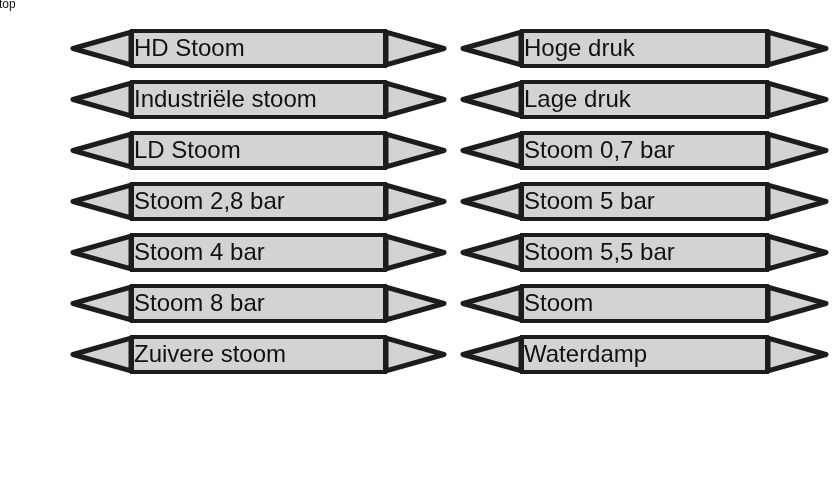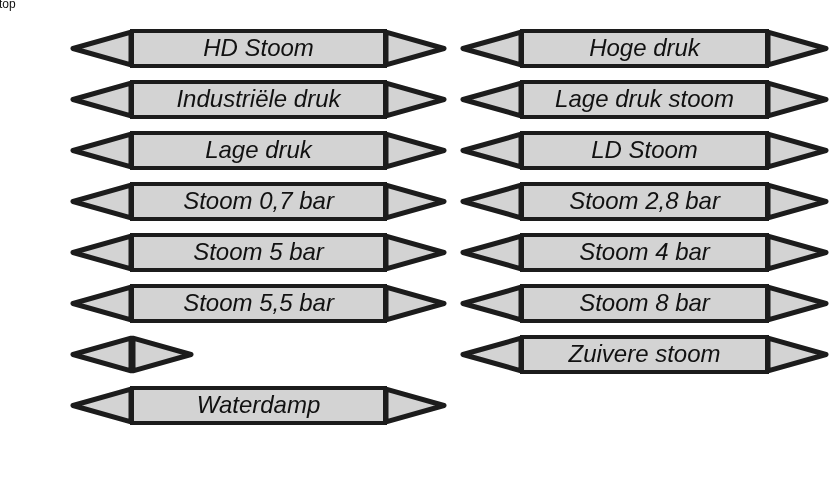--- a/index.html
+++ b/index.html
@@ -41,24 +41,22 @@
     height: 39px;
     display: block;
   }
   .band {
     flex: 1 1 auto;
     margin: 0 -2px;
     background: var(--marker-fill, #d3d3d3);
     border: 4px solid var(--marker-stroke, #1c1c1c);
     display: flex;
     align-items: center;
-    justify-content: center;
     box-sizing: border-box;
     overflow: hidden;
-    font-style: italic;
   }
   .marker-text {
     font-size: 24px;
     line-height: 1;
     color: var(--marker-text, #111111);
     white-space: nowrap;
     padding-bottom: 2px;
   }
   .tip path {
     fill: var(--marker-fill, #d3d3d3);
@@ -98,38 +96,27 @@
     <svg class="tip" viewBox="0 0 66 39" xmlns="http://www.w3.org/2000/svg">
       <path d="M 1 3.2 L 59 19.5 L 1 35.8 Z"></path>
     </svg>
   </div>
 
   <div class="marker">
     <svg class="tip" viewBox="0 0 66 39" xmlns="http://www.w3.org/2000/svg">
       <path d="M 65 3.2 L 7 19.5 L 65 35.8 Z"></path>
     </svg>
     <div class="band">
-      <span class="marker-text">Industriële druk</span>
-    </div>
-    <svg class="tip" viewBox="0 0 66 39" xmlns="http://www.w3.org/2000/svg">
-      <path d="M 1 3.2 L 59 19.5 L 1 35.8 Z"></path>
-    </svg>
-  </div>
-
-  <div class="marker">
-    <svg class="tip" viewBox="0 0 66 39" xmlns="http://www.w3.org/2000/svg">
-      <path d="M 65 3.2 L 7 19.5 L 65 35.8 Z"></path>
-    </svg>
-    <div class="band">
-      <span class="marker-text">Lage druk stoom</span>
-    </div>
-    <svg class="tip" viewBox="0 0 66 39" xmlns="http://www.w3.org/2000/svg">
-      <path d="M 1 3.2 L 59 19.5 L 1 35.8 Z"></path>
-    </svg>
-  </div>
+      <span class="marker-text">Industriële stoom</span>
+    </div>
+    <svg class="tip" viewBox="0 0 66 39" xmlns="http://www.w3.org/2000/svg">
+      <path d="M 1 3.2 L 59 19.5 L 1 35.8 Z"></path>
+    </svg>
+  </div>
+
 
   <div class="marker">
     <svg class="tip" viewBox="0 0 66 39" xmlns="http://www.w3.org/2000/svg">
       <path d="M 65 3.2 L 7 19.5 L 65 35.8 Z"></path>
     </svg>
     <div class="band">
       <span class="marker-text">Lage druk</span>
     </div>
     <svg class="tip" viewBox="0 0 66 39" xmlns="http://www.w3.org/2000/svg">
       <path d="M 1 3.2 L 59 19.5 L 1 35.8 Z"></path>
@@ -218,20 +205,23 @@
     <svg class="tip" viewBox="0 0 66 39" xmlns="http://www.w3.org/2000/svg">
       <path d="M 1 3.2 L 59 19.5 L 1 35.8 Z"></path>
     </svg>
   </div>
 
 
   <div class="marker">
     <svg class="tip" viewBox="0 0 66 39" xmlns="http://www.w3.org/2000/svg">
       <path d="M 65 3.2 L 7 19.5 L 65 35.8 Z"></path>
     </svg>
+    <div class="band">
+      <span class="marker-text">Stoom</span>
+    </div>
     <svg class="tip" viewBox="0 0 66 39" xmlns="http://www.w3.org/2000/svg">
       <path d="M 1 3.2 L 59 19.5 L 1 35.8 Z"></path>
     </svg>
   </div>
 
   <div class="marker">
     <svg class="tip" viewBox="0 0 66 39" xmlns="http://www.w3.org/2000/svg">
       <path d="M 65 3.2 L 7 19.5 L 65 35.8 Z"></path>
     </svg>
     <div class="band">

